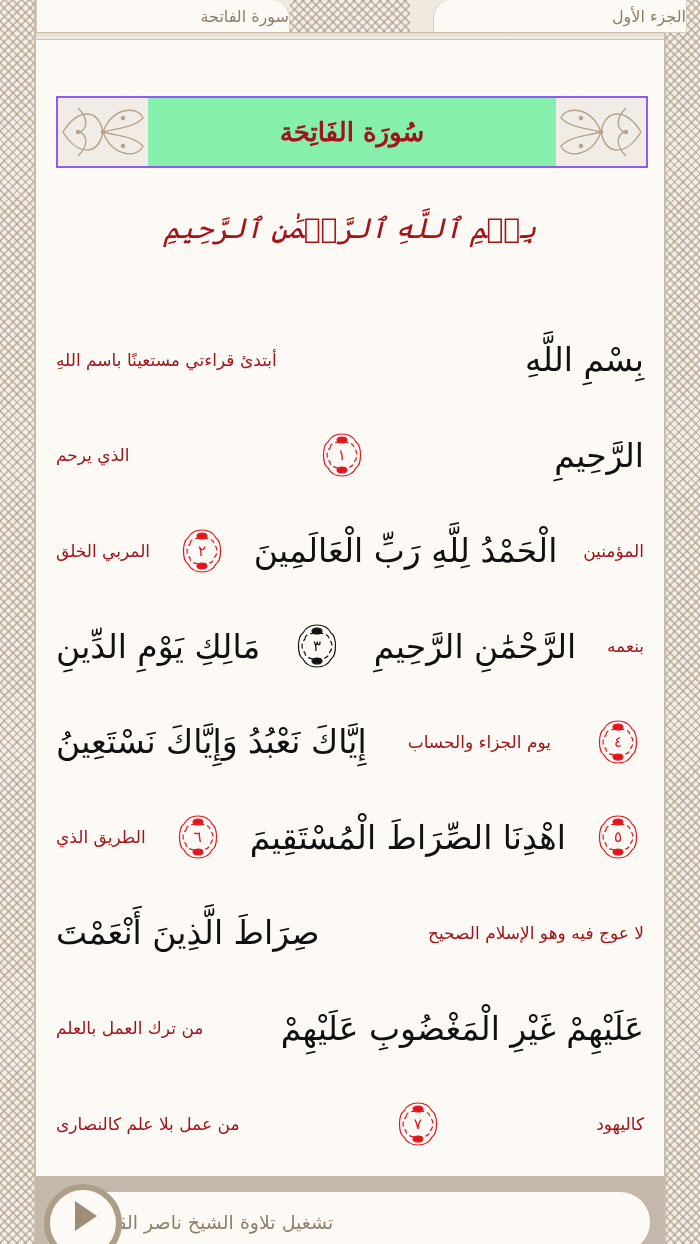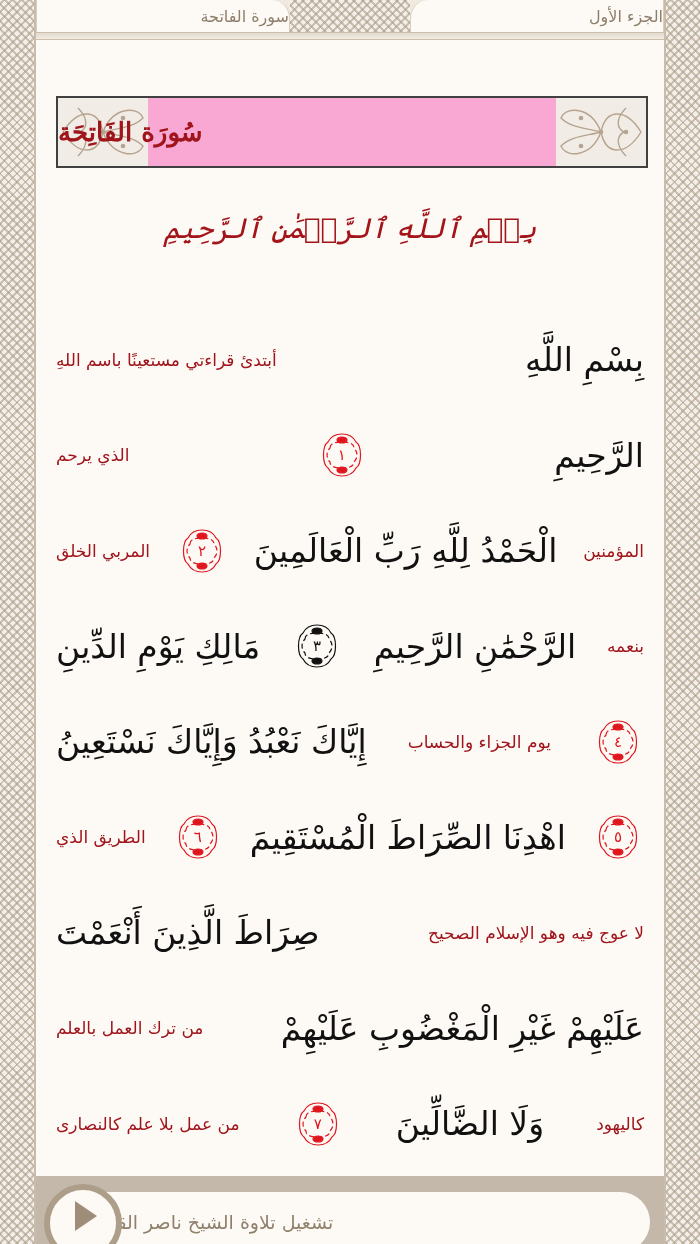--- a/index.html
+++ b/index.html
@@ -23,32 +23,32 @@
 
   
   .tab {
     position:absolute; top:0; height:32px; background:#fdfaf5;
     border:1px solid #d7ccbd; border-top:none;
     border-radius:0 0 0 0;
     display:flex; align-items:center; justify-content:flex-end;
     color:#8d7d6a; font-size:16px; font-family:"DejaVu Sans", sans-serif;
   }
   .tab-left { left:36px; width:252px; border-radius:0 18px 0 0; }
-  .tab-right { left:410px; width:252px; border-radius:18px 0 0 0; }
+  .tab-right { left:433px; width:252px; border-radius:18px 0 0 0; }
   .top-rule { position:absolute; left:36px; right:36px; top:32px; height:6px;
     background:linear-gradient(#e3dacd,#f1ebe2); border-top:1px solid #cdbfae; border-bottom:1px solid #cdbfae; }
 
   
   .page { position:absolute; left:36px; right:36px; top:40px; height:1136px; background:#fdfaf5; }
 
   
   .surah-header {
     position:absolute; left:56px; width:588px; top:96px; height:68px;
-    border:2px solid #404040; background:#f9a8d4;
-    display:flex; align-items:center; 
+    border:2px solid #8b5cf6; background:#86efac;
+    display:flex; align-items:center; justify-content:center;
   }
   .orn { position:absolute; top:0; width:90px; height:68px; background:#f1ece5; }
   .orn.left { left:0; }
   .orn.right { right:0; }
   .orn svg { width:100%; height:100%; }
   .surah-title { color:#a0141c; font-size:26px; font-weight:bold; position:relative; }
 
   .basmala {
     position:absolute; left:0; right:0; top:212px; text-align:center;
     color:#a3141b; font-size:28px; font-style:italic; letter-spacing:1px;
@@ -220,21 +220,20 @@
     <div class="line">
       <span class="t">لا عوج فيه وهو الإسلام الصحيح</span>
       <span class="q">صِرَاطَ الَّذِينَ أَنْعَمْتَ</span>
     </div>
     <div class="line">
       <span class="q">عَلَيْهِمْ غَيْرِ الْمَغْضُوبِ عَلَيْهِمْ</span>
       <span class="t">من ترك العمل بالعلم</span>
     </div>
     <div class="line">
       <span class="t">كاليهود</span>
-      <span class="q">وَلَا الضَّالِّينَ</span>
       <span class="ayah red">
         <svg viewBox="0 0 44 46" fill="none" stroke="#e0161e" stroke-width="1.2">
           <path d="M22 2 C30 2,34 6,36 10 C42 14,42 32,36 36 C34 40,30 44,22 44 C14 44,10 40,8 36 C2 32,2 14,8 10 C10 6,14 2,22 2Z"></path>
           <path d="M10 16 C10 12,14 10,22 10 C30 10,34 12,34 16 C38 20,38 26,34 30 C34 34,30 36,22 36 C14 36,10 34,10 30 C6 26,6 20,10 16Z" stroke-dasharray="5 3"></path>
           <ellipse cx="22" cy="8" rx="5" ry="3" fill="#e0161e"></ellipse>
           <ellipse cx="22" cy="38" rx="5" ry="3" fill="#e0161e"></ellipse>
         </svg>
         <span class="num">٧</span>
       </span>
       <span class="t">من عمل بلا علم كالنصارى</span>

